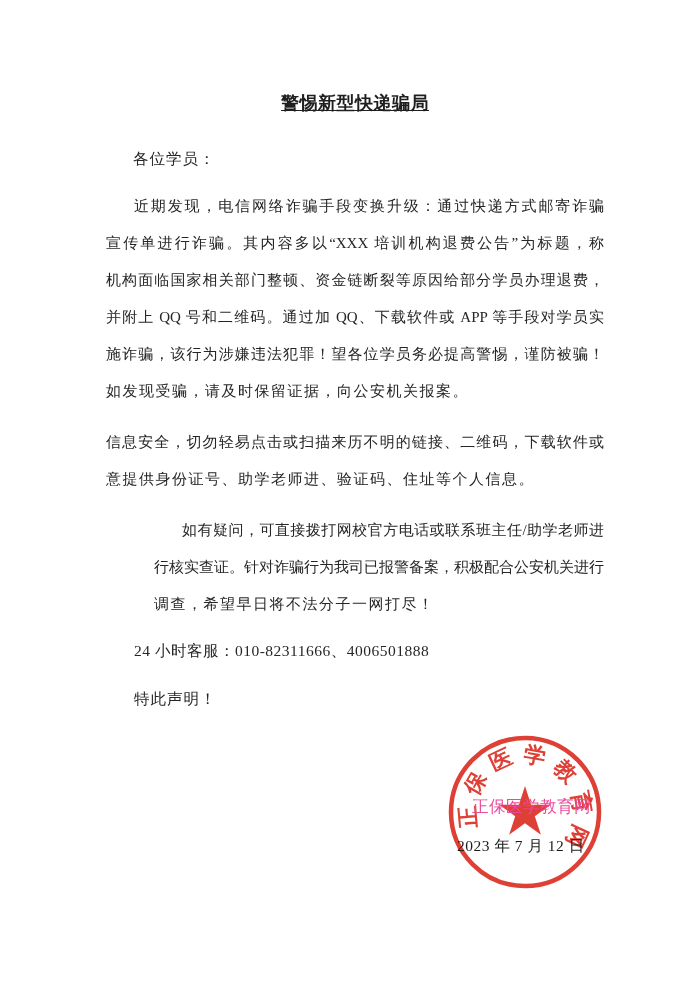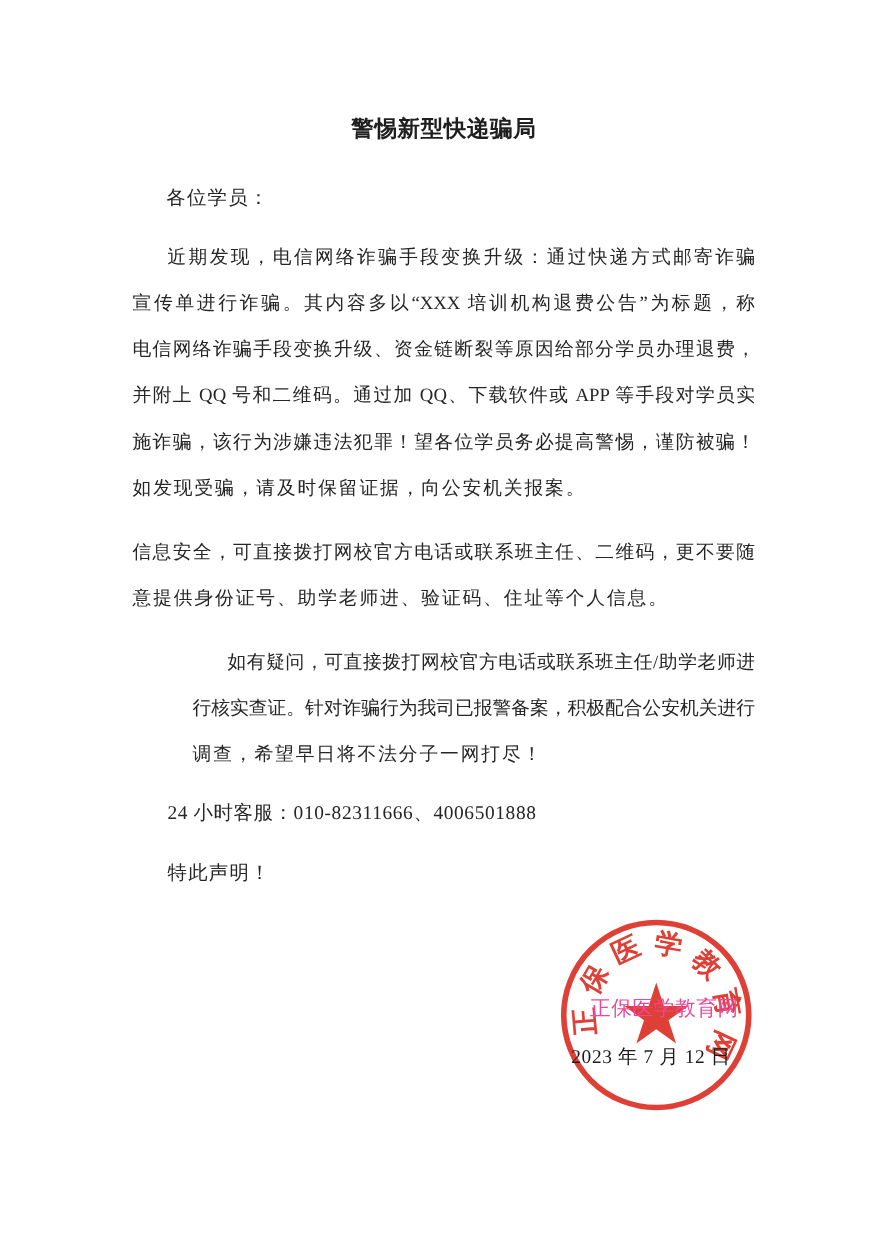--- a/index.html
+++ b/index.html
@@ -18,20 +18,21 @@
     width: 498px;
     margin-left: 106px;
   }
   .doc-title {
     font-size: 18px;
     line-height: 22px;
     font-weight: 700;
     text-align: center;
     letter-spacing: 0.5px;
     color: #1f1f1f;
+    text-decoration: underline;
   }
   .salutation {
     margin-top: 26px;
     padding-left: 27px;
     font-size: 15.5px;
     letter-spacing: 1px;
     line-height: 37px;
   }
   .para { font-size: 15px; }
   .para-1 { margin-top: 11px; }
@@ -106,28 +107,28 @@
 <div class="page">
   <div class="doc">
 
     <div class="doc-title">警惕新型快递骗局</div>
 
     <div class="salutation">各位学员：</div>
 
     <div class="para para-1">
       <div class="line indent">近期发现，电信网络诈骗手段变换升级：通过快递方式邮寄诈骗</div>
       <div class="line">宣传单进行诈骗。其内容多以“XXX 培训机构退费公告”为标题，称</div>
-      <div class="line">电信网络诈骗手段变换升级、资金链断裂等原因给部分学员办理退费，</div>
+      <div class="line">机构面临国家相关部门整顿、资金链断裂等原因给部分学员办理退费，</div>
       <div class="line">并附上 QQ 号和二维码。通过加 QQ、下载软件或 APP 等手段对学员实</div>
       <div class="line">施诈骗，该行为涉嫌违法犯罪！望各位学员务必提高警惕，谨防被骗！</div>
       <div class="line last">如发现受骗，请及时保留证据，向公安机关报案。</div>
     </div>
 
     <div class="para para-2">
-      <div class="line">信息安全，可直接拨打网校官方电话或联系班主任、二维码，更不要随</div>
+      <div class="line">信息安全，切勿轻易点击或扫描来历不明的链接、二维码，下载软件或</div>
       <div class="line last">意提供身份证号、助学老师进、验证码、住址等个人信息。</div>
     </div>
 
     <div class="para para-3">
       <div class="line indent">如有疑问，可直接拨打网校官方电话或联系班主任/助学老师进</div>
       <div class="line">行核实查证。针对诈骗行为我司已报警备案，积极配合公安机关进行</div>
       <div class="line last">调查，希望早日将不法分子一网打尽！</div>
     </div>
 
     <div class="hotline">24 小时客服：010-82311666、4006501888</div>

